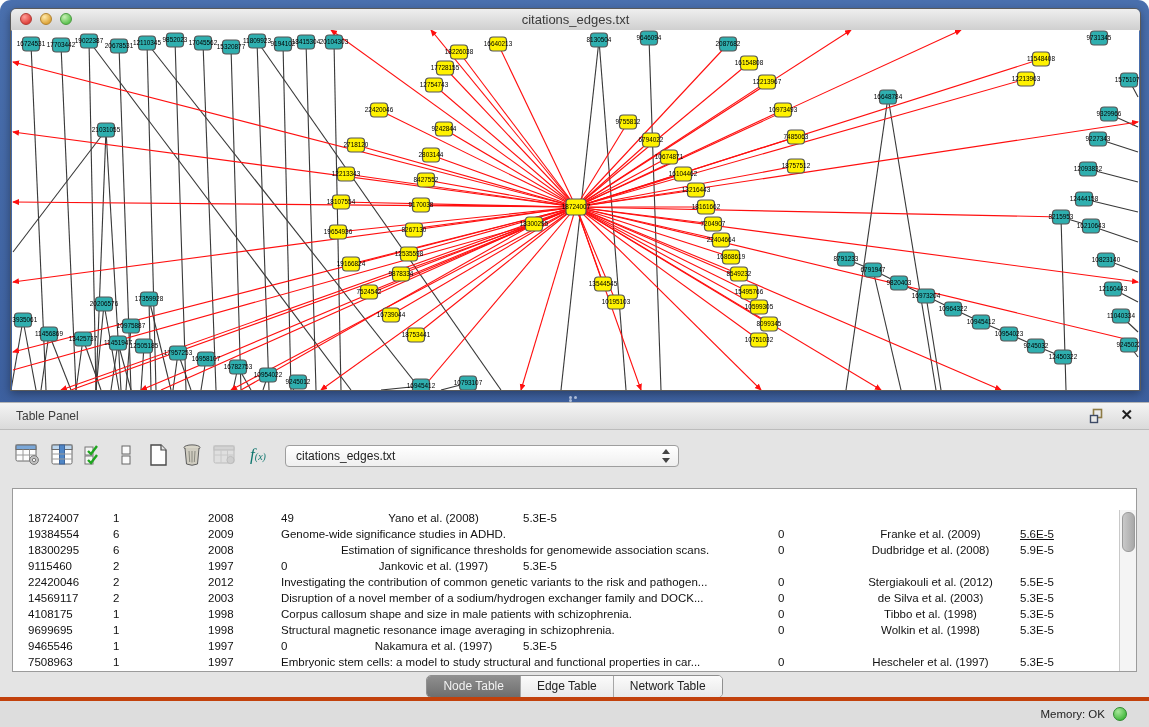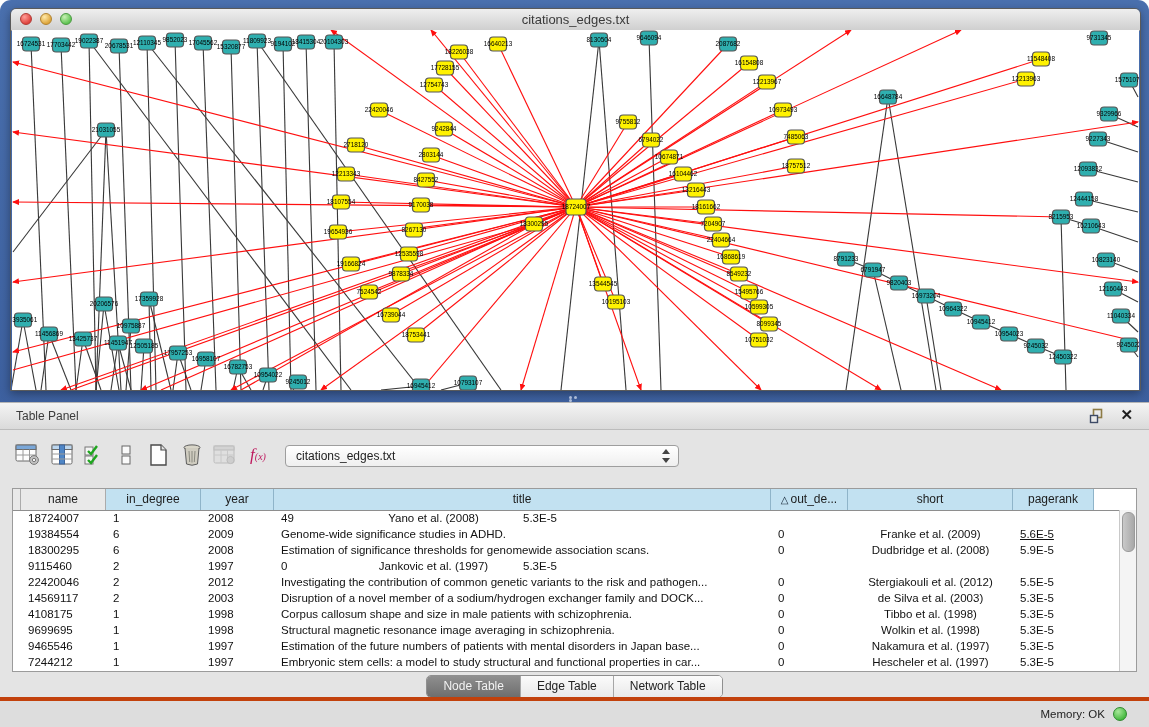--- a/index.html
+++ b/index.html
@@ -24,21 +24,21 @@
 
   
   .table-panel{position:absolute;left:0;top:402px;width:1149px;height:325px;background:#e4e4e4;border-top:1px solid #b5b5b5;}
   .panel-header{position:absolute;left:0;top:0;right:0;height:26px;background:linear-gradient(180deg,#f4f4f4,#dadada);border-bottom:1px solid #bcbcbc;}
   .panel-title{position:absolute;left:16px;top:6px;font-size:12px;color:#3c3c3c;}
   .float-icon{position:absolute;right:44px;top:5px;width:16px;height:16px;}
   .close-icon{position:absolute;right:16px;top:3px;font-size:15px;font-weight:bold;color:#1e1e1e;cursor:default;}
 
   .toolbar{position:absolute;left:0;top:26px;right:0;height:52px;}
   .tbtn{position:absolute;top:12px;width:28px;height:28px;display:flex;align-items:center;justify-content:center;}
-  .fx{font-family:"Liberation Serif",serif;font-style:italic;font-size:17px;color:#be185d;}
+  .fx{font-family:"Liberation Serif",serif;font-style:italic;font-size:17px;color:#0f766e;}
   .fx small{font-size:10px;font-style:italic;}
   .tselect{position:absolute;left:285px;top:16px;width:394px;height:22px;border:1px solid #9e9e9e;border-radius:4px;background:linear-gradient(180deg,#ffffff,#efefef);box-sizing:border-box;}
   .tselect .val{position:absolute;left:10px;top:3px;font-size:12px;color:#222;}
   .sel-arrows{position:absolute;right:6px;top:2px;width:11px;height:16px;}
   .sel-arrows b{position:absolute;left:1px;width:0;height:0;border-left:4.5px solid transparent;border-right:4.5px solid transparent;}
   .sel-arrows b.up{top:1px;border-bottom:5px solid #444;}
   .sel-arrows b.dn{bottom:1px;border-top:5px solid #444;}
 
   .data-table{position:absolute;left:12px;top:85px;width:1125px;height:184px;background:#ffffff;border:1px solid #9b9b9b;box-sizing:border-box;}
   .thead{position:absolute;left:0;top:0;right:0;height:21px;border-bottom:1px solid #8e8e8e;display:flex;}
@@ -708,30 +708,20 @@
       <div class="tselect">
         <span class="val">citations_edges.txt</span>
         <span class="sel-arrows">
             <b class="up"></b>
             <b class="dn"></b>
           </span>
       </div>
     </div>
 
     <div class="data-table">
-      <div class="thead" id="thead">
-          <div class="th strip" style="width: 8px;"></div>
-          <div class="th gray" style="width: 85px;">name</div>
-          <div class="th" style="width: 95px;">in_degree</div>
-          <div class="th" style="width: 73px;">year</div>
-          <div class="th" style="width: 497px;">title</div>
-          <div class="th" style="width: 77px;"><span class="sortg">△</span>out_de...</div>
-          <div class="th" style="width: 165px;">short</div>
-          <div class="th" style="width: 81px;">pagerank</div>
-        </div>
       <div class="tbody" id="tbody">
           <div class="tr">
             <span class="td" style="width: 8px; padding: 0px;"></span>
             <span class="td l" style="width: 85px;">18724007</span>
             <span class="td l" style="width: 95px;">1</span>
             <span class="td l" style="width: 73px;">2008</span>
             <span class="td l" style="width: 77px;">49</span>
             <span class="td c" style="width: 165px;">Yano et al. (2008)</span>
             <span class="td l" style="width: 81px;">5.3E-5</span>
           </div>
@@ -743,21 +733,21 @@
             <span class="td l" style="width: 497px;">Genome-wide significance studies in ADHD.</span>
             <span class="td l" style="width: 77px;">0</span>
             <span class="td c" style="width: 165px;">Franke et al. (2009)</span>
             <span class="td l" style="width: 81px; text-decoration: underline;">5.6E-5</span>
           </div>
           <div class="tr">
             <span class="td" style="width: 8px; padding: 0px;"></span>
             <span class="td l" style="width: 85px;">18300295</span>
             <span class="td l" style="width: 95px;">6</span>
             <span class="td l" style="width: 73px;">2008</span>
-            <span class="td l" style="width: 497px;">Estimation of significance thresholds for genomewide association scans.</span>
+            <span class="td l" style="width: 497px; text-align: center;">Estimation of significance thresholds for genomewide association scans.</span>
             <span class="td l" style="width: 77px;">0</span>
             <span class="td c" style="width: 165px;">Dudbridge et al. (2008)</span>
             <span class="td l" style="width: 81px;">5.9E-5</span>
           </div>
           <div class="tr">
             <span class="td" style="width: 8px; padding: 0px;"></span>
             <span class="td l" style="width: 85px;">9115460</span>
             <span class="td l" style="width: 95px;">2</span>
             <span class="td l" style="width: 73px;">1997</span>
             <span class="td l" style="width: 77px;">0</span>
@@ -802,28 +792,27 @@
             <span class="td l" style="width: 497px;">Structural magnetic resonance image averaging in schizophrenia.</span>
             <span class="td l" style="width: 77px;">0</span>
             <span class="td c" style="width: 165px;">Wolkin et al. (1998)</span>
             <span class="td l" style="width: 81px;">5.3E-5</span>
           </div>
           <div class="tr">
             <span class="td" style="width: 8px; padding: 0px;"></span>
             <span class="td l" style="width: 85px;">9465546</span>
             <span class="td l" style="width: 95px;">1</span>
             <span class="td l" style="width: 73px;">1997</span>
-            <span class="td l" style="width: 497px;">Estimation of the future numbers of patients with mental disorders in Japan base...</span>
             <span class="td l" style="width: 77px;">0</span>
             <span class="td c" style="width: 165px;">Nakamura et al. (1997)</span>
             <span class="td l" style="width: 81px;">5.3E-5</span>
           </div>
           <div class="tr">
             <span class="td" style="width: 8px; padding: 0px;"></span>
-            <span class="td l" style="width: 85px;">7244212</span>
+            <span class="td l" style="width: 85px;">7508963</span>
             <span class="td l" style="width: 95px;">1</span>
             <span class="td l" style="width: 73px;">1997</span>
             <span class="td l" style="width: 497px;">Embryonic stem cells: a model to study structural and functional properties in car...</span>
             <span class="td l" style="width: 77px;">0</span>
             <span class="td c" style="width: 165px;">Hescheler et al. (1997)</span>
             <span class="td l" style="width: 81px;">5.3E-5</span>
           </div>
         </div>
       <div class="vscroll">
           <div class="vthumb"></div>

